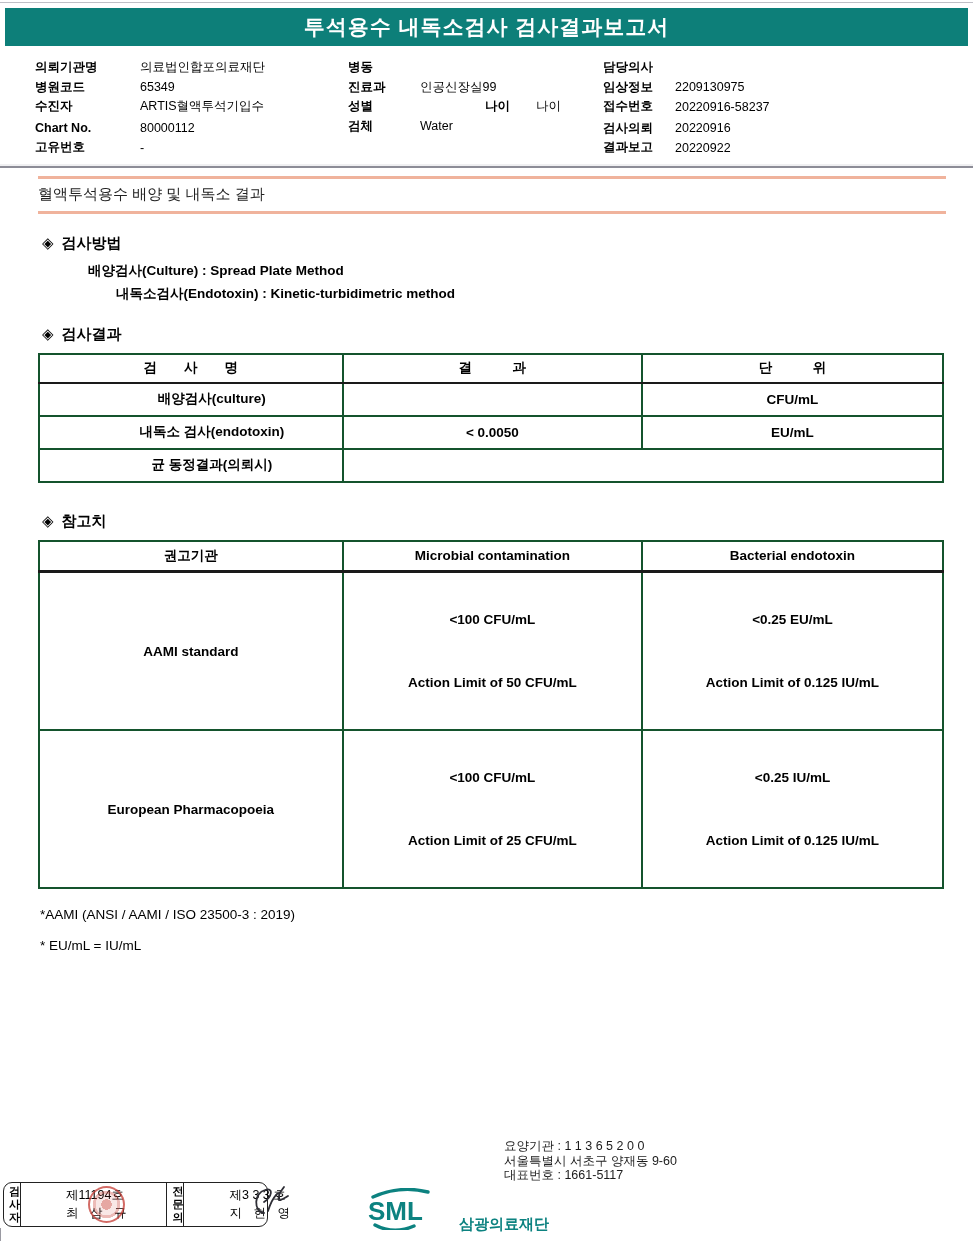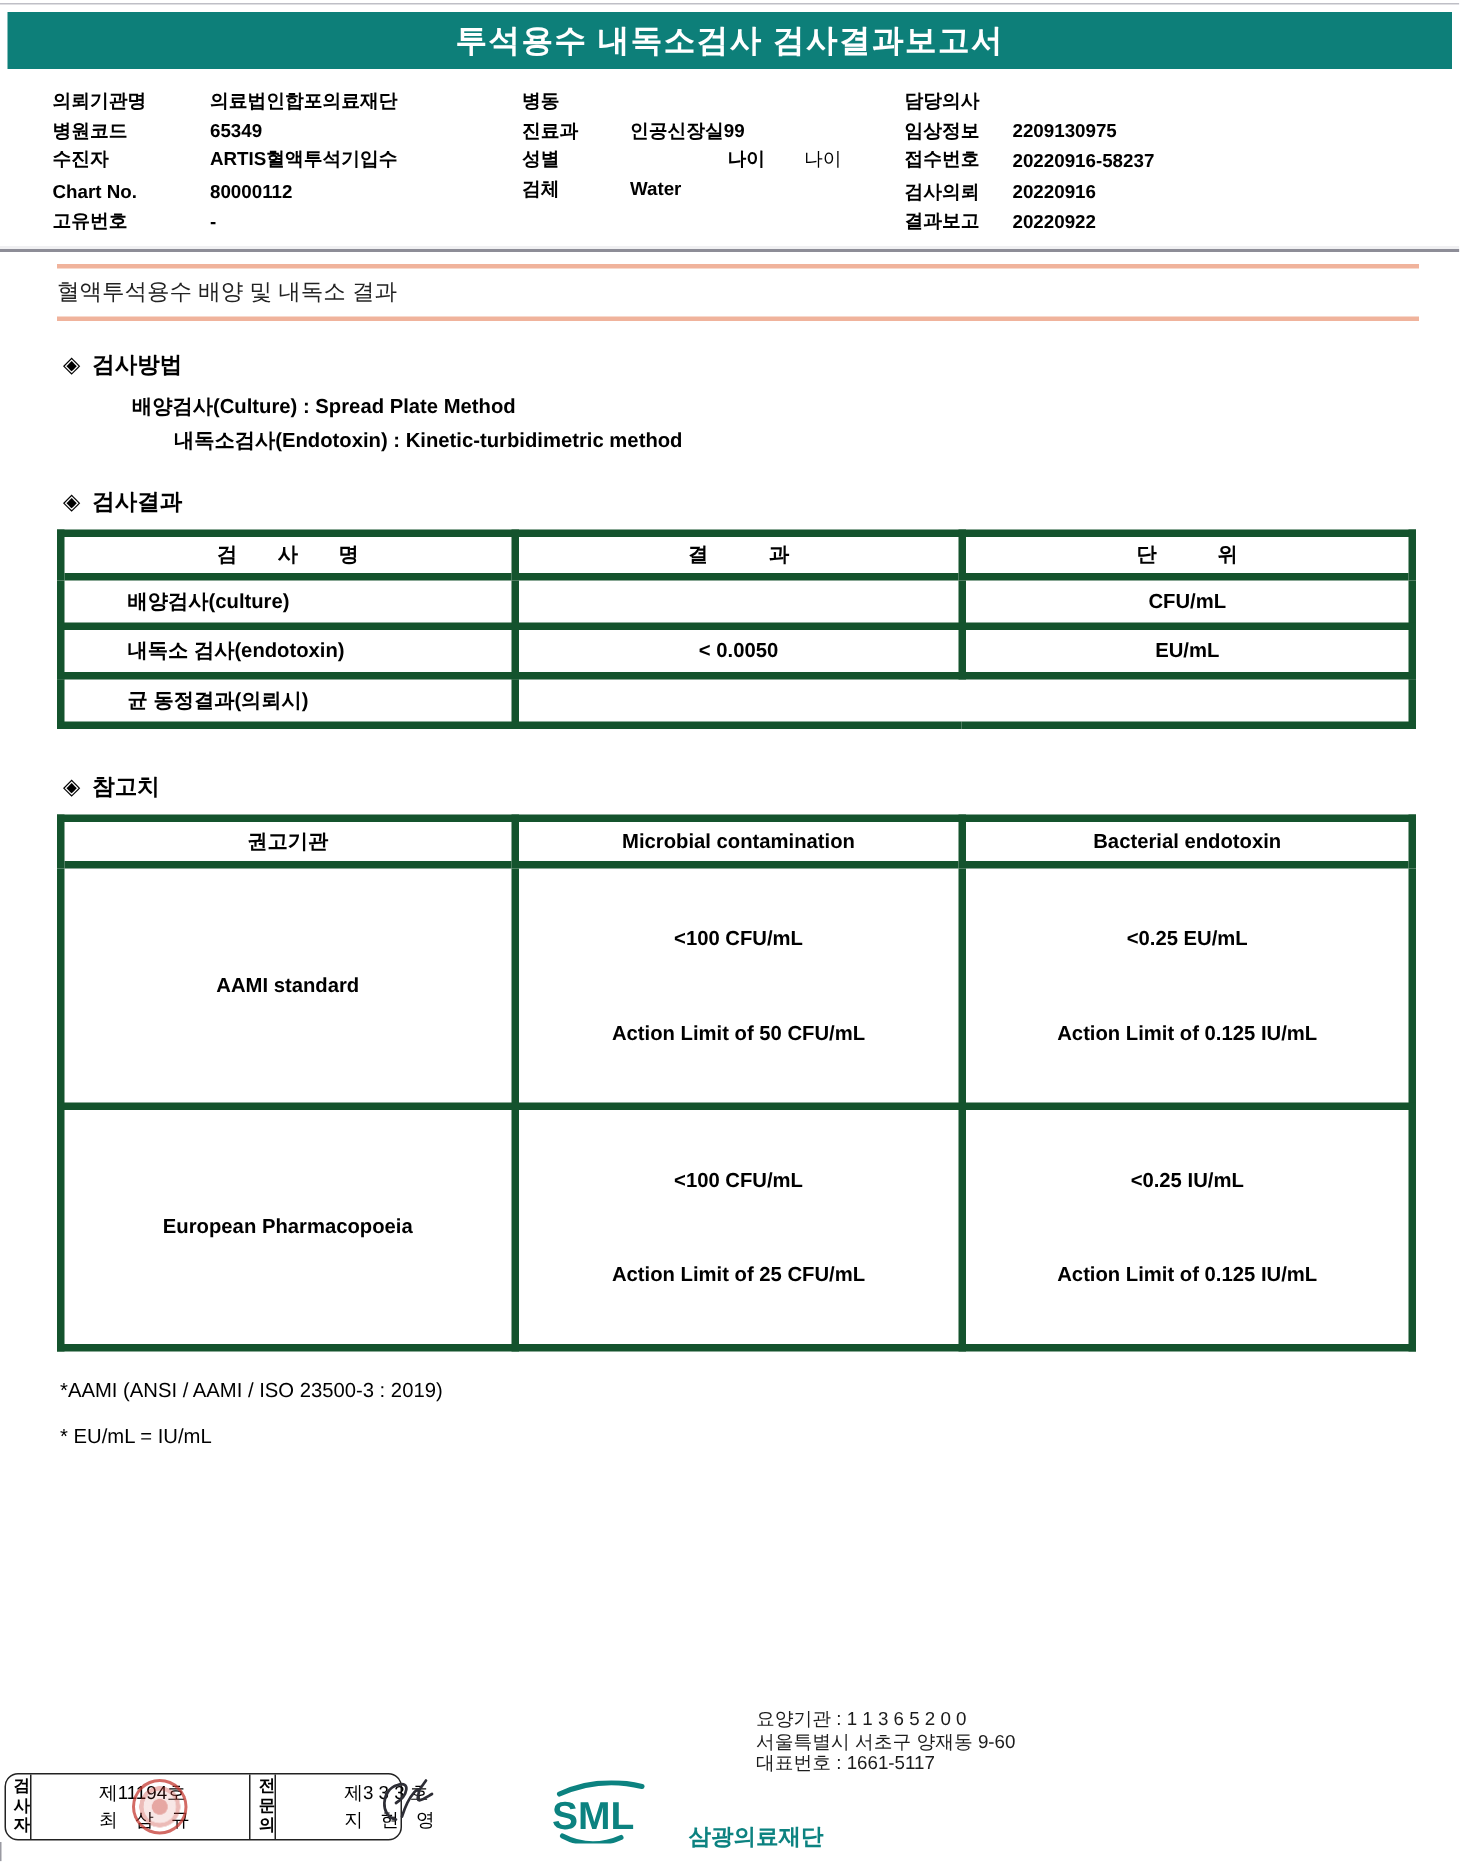--- a/index.html
+++ b/index.html
@@ -20,46 +20,46 @@
   .info { display:flex; margin:12px 0 0 35px; font-size:12.5px; }
   .icol-left  { width:313px; }
   .icol-mid   { width:255px; }
   .icol-right { width:345px; }
   .irow { display:flex; height:19.5px; align-items:center; white-space:pre; }
   .irow.gap { margin-top:2px; }
   .ilab { font-weight:700; }
   .icol-left  .ilab { width:105px; }
   .icol-mid   .ilab { width:72px; }
   .icol-right .ilab { width:72px; }
-  .ival { font-weight:700; }
+  .ival { font-weight:400; }
   .age-lab { font-weight:700; margin-left:65px; }
   .age-val { font-weight:400; margin-left:26px; }
 
   .gray-divider { margin-top:6px; height:4px; background:#f0f0f2; border-bottom:2px solid #8d8d97; }
 
   .band { margin:8px 27px 0 38px; }
   .salmon-line { height:3px; background:#f0b39c; }
   .band-title { text-align:left; font-size:15px; font-weight:400; padding:6px 0 7px 0; color:#222; }
 
   .sec-head { margin-left:42px; font-size:15px; font-weight:700; display:flex; align-items:center; }
   .sec-head .diamond { font-size:15px; margin-right:8px; font-weight:400; }
   .sh-method  { margin-top:20px; }
   .sh-results { margin-top:22px; }
   .sh-ref     { margin-top:29px; }
   .method-line { font-size:13.5px; font-weight:700; white-space:pre; }
   .m1 { margin:9px 0 0 88px; }
   .m2 { margin:5px 0 0 116px; }
 
   table { border-collapse:collapse; table-layout:fixed; width:906px; margin:9px 0 0 38px; }
-  th, td { border:5px solid #14532d; font-size:13.5px; text-align:center; white-space:pre; }
+  th, td { border:2px solid #14532d; font-size:13.5px; text-align:center; white-space:pre; }
   th { font-weight:700; }
   .t1 col:nth-child(1){width:33.6%;} .t1 col:nth-child(2){width:33.1%;} .t1 col:nth-child(3){width:33.3%;}
   .t1 th { height:29px; border-bottom:2px solid #1a1a1a; font-weight:600; }
   .t1 td { height:33px; font-weight:700; }
-  .t1 td.nm { text-align:left; padding-left:42px; font-weight:600; }
+  .t1 td.nm { text-align:center; padding-left:42px; font-weight:600; }
 
   .t2 col:nth-child(1){width:33.6%;} .t2 col:nth-child(2){width:33.1%;} .t2 col:nth-child(3){width:33.3%;}
   .t2 th { height:31px; border-bottom:3px solid #1a1a1a; }
   .t2 td { font-weight:700; }
   .t2 td.org { height:66px; vertical-align:middle; }
   .lim { height:33px; line-height:33px; }
 
   .note { margin-left:40px; font-size:13.5px; font-weight:400; white-space:pre; }
   .note1 { margin-top:18px; }
   .note2 { margin-top:16px; }

